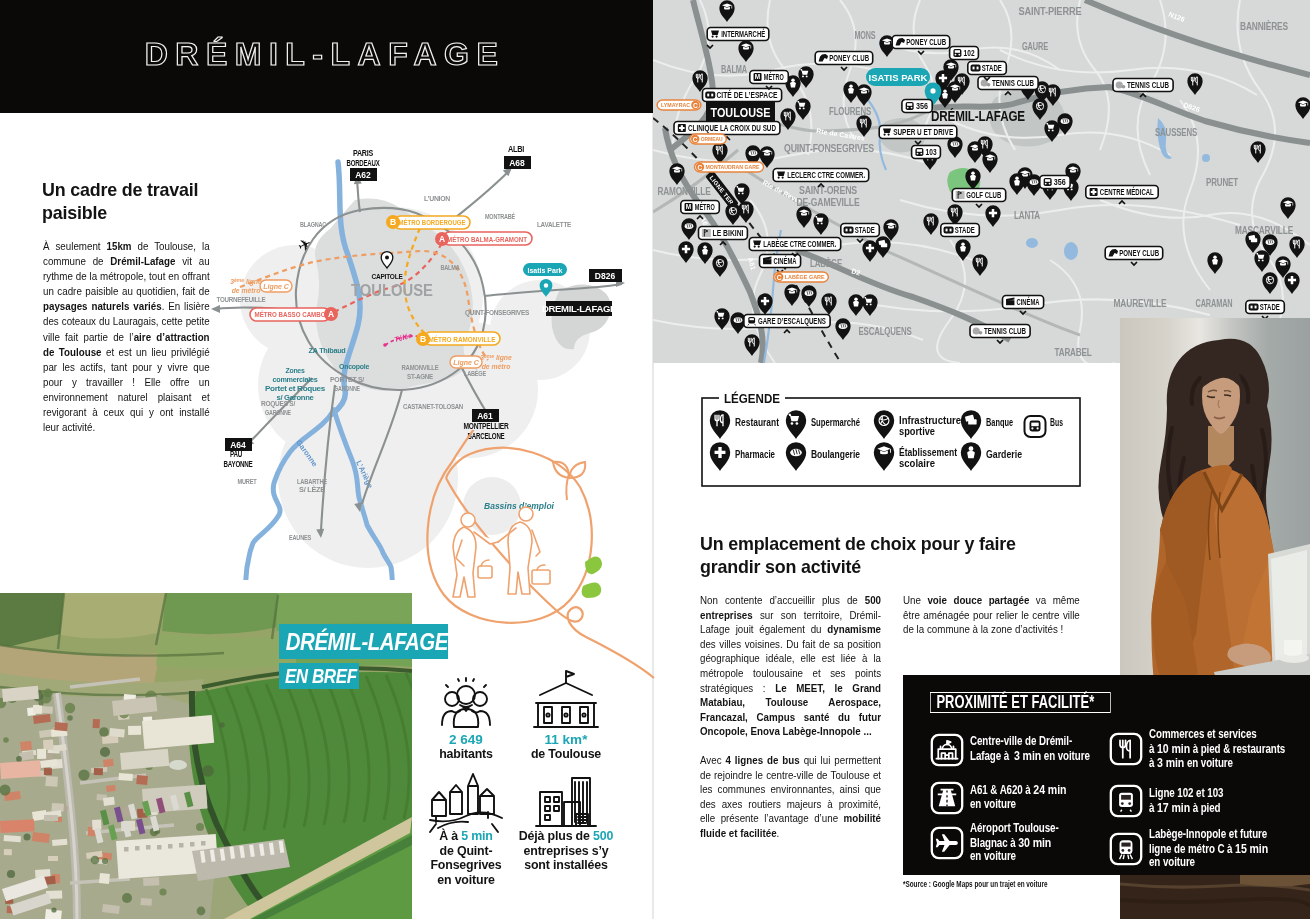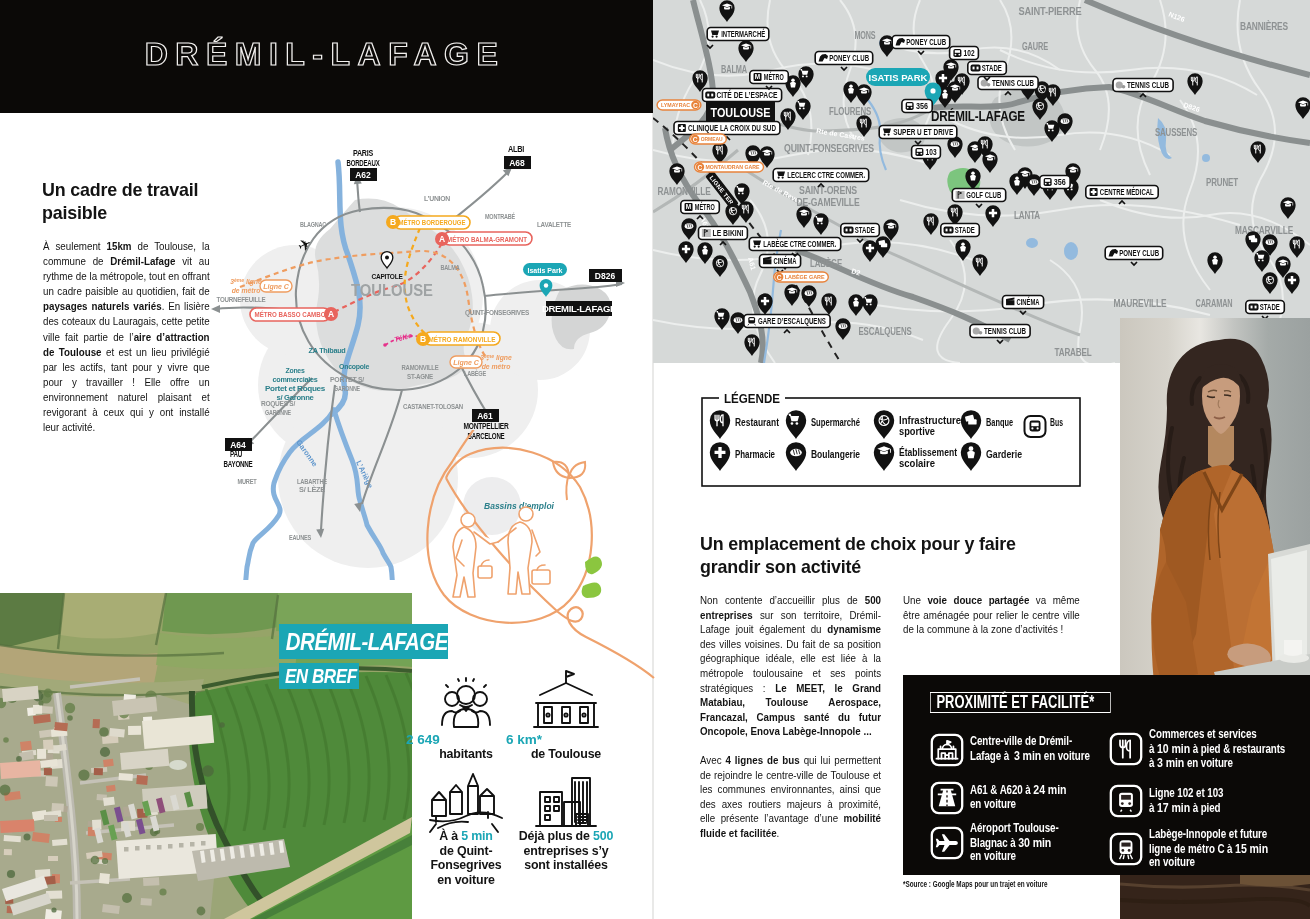--- a/index.html
+++ b/index.html
@@ -7,21 +7,21 @@
 svg text{font-family:"Liberation Sans",sans-serif}
 .h1{font-size:19px;font-weight:bold;color:#131313;line-height:22.5px;letter-spacing:-0.2px;
   transform:scale(0.94,1);transform-origin:left top;white-space:nowrap}
 .body{font-size:11.5px;color:#131313;line-height:15.1px;text-align:justify;
   transform:scale(0.85,1);transform-origin:left top}
 .body2{font-size:11.5px;color:#131313;line-height:14.6px;text-align:justify;
   transform:scale(0.85,1);transform-origin:left top;position:absolute}
 .ptxt{font-size:12.4px;font-weight:bold;color:#fff;line-height:13.5px;letter-spacing:-0.1px;
   transform:scale(0.79,1);transform-origin:left top;white-space:nowrap}
 .ptxt b{font-size:13.4px}
-.statnum{font-size:13.5px;font-weight:bold;color:#1ba6b5;text-align:left}
+.statnum{font-size:13.5px;font-weight:bold;color:#1ba6b5;text-align:center}
 .statlbl{font-size:13.5px;font-weight:bold;color:#131313;text-align:center;line-height:14.5px;
   letter-spacing:-0.2px;transform:scale(0.92,1);transform-origin:center top}
 </style></head><body>
 <div id="page">
 
 <div class="abs" style="left:652px;top:0;width:2px;height:919px;background:#e9e9e8"></div>
 
 <div class="abs" style="left:0;top:0;width:656px;height:113px;background:#0b0907"></div>
 
 <svg class="abs" style="left:0;top:0" width="656" height="113">
@@ -1675,18 +1675,18 @@
 <path d="M6-24h18v48H6z"></path>
 <path d="M9-20v40M13-20v40M17-20v40M21-20v40"></path>
 <path d="M10 12h12v12H10zM12 15h8M12 18h8M12 21h8"></path>
 <path d="M-30 24h60"></path>
 </g>
 </svg>
 
 <div class="abs statnum" style="left:406px;top:732px;width:120px">2 649</div>
 <div class="abs statlbl" style="left:406px;top:747px;width:120px">habitants</div>
 
-<div class="abs statnum" style="left:506px;top:732px;width:120px">6 km*</div>
+<div class="abs statnum" style="left:506px;top:732px;width:120px">11 km*</div>
 <div class="abs statlbl" style="left:506px;top:747px;width:120px">de Toulouse</div>
 
 <div class="abs statlbl" style="left:406px;top:829px;width:120px">À à <span style="color:#1ba6b5">5 min</span><br>de Quint-<br>Fonsegrives<br>en voiture</div>
 
 <div class="abs statlbl" style="left:496px;top:829px;width:140px">Déjà plus de <span style="color:#1ba6b5">500</span><br>entreprises s’y<br>sont installées</div>
 </div>
 </body></html>

